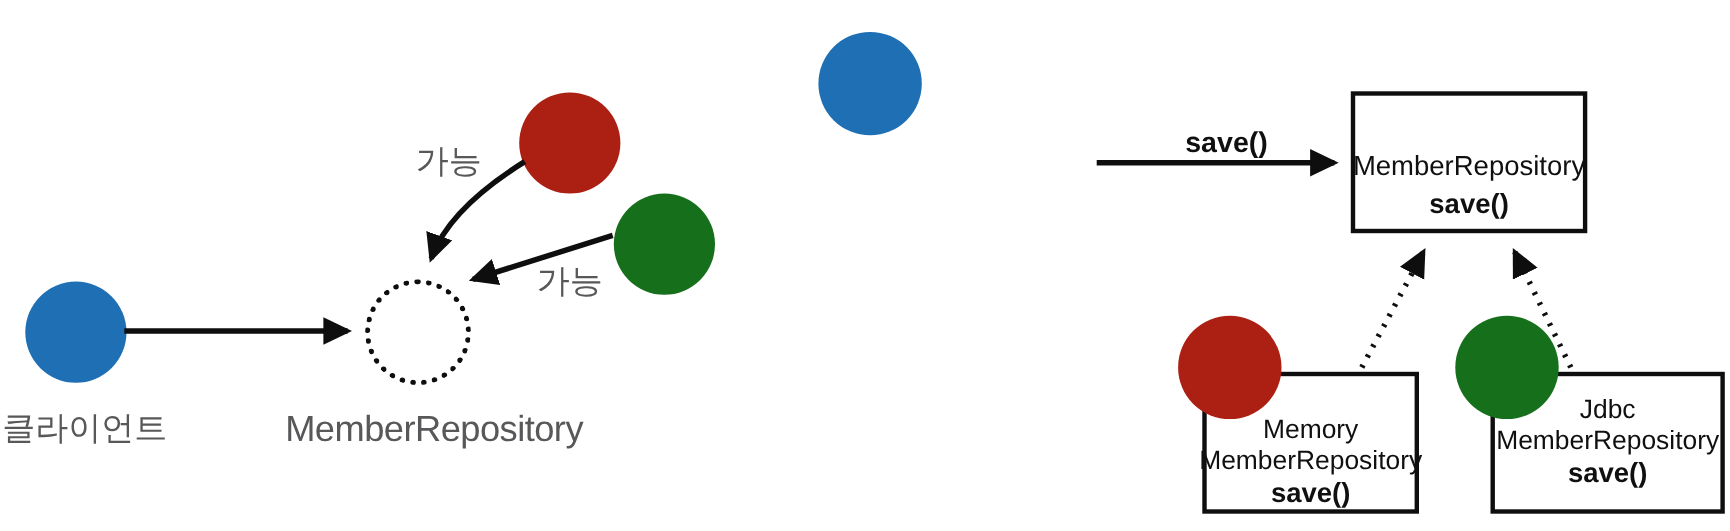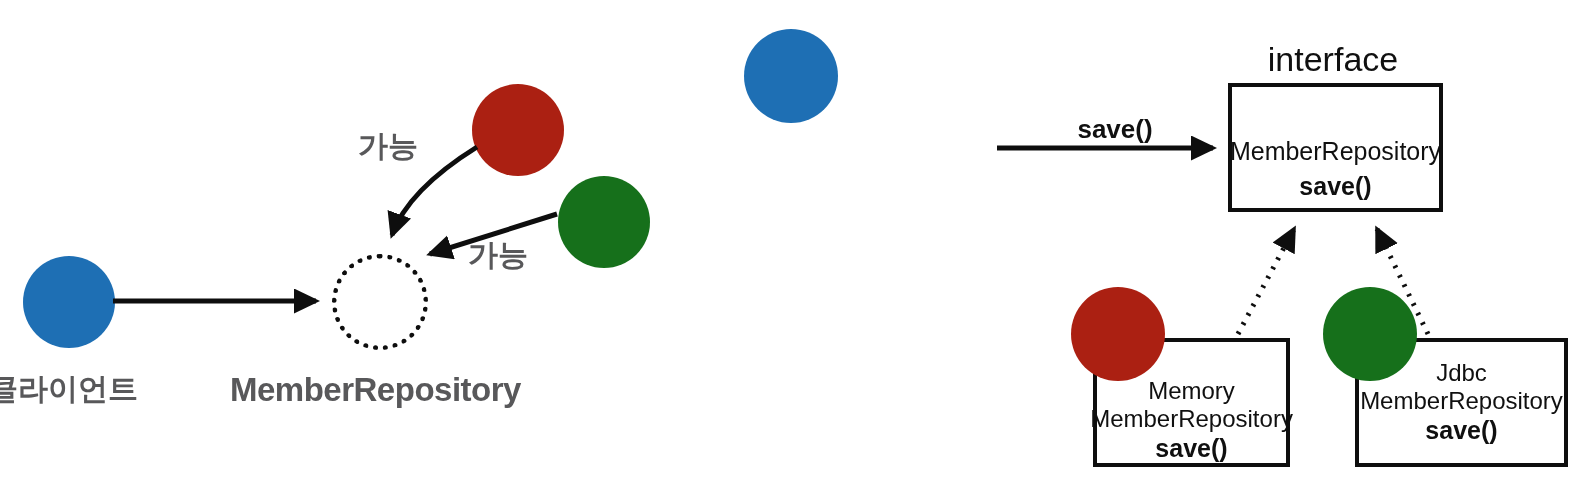--- a/index.html
+++ b/index.html
@@ -52,22 +52,22 @@
   .box-interface .name   { line-height: 34px; font-size: 25px; }
   .box-interface .method { line-height: 36px; }
 
   .box-memory { left: 1093px; top: 338px; width: 197px; height: 129px; padding-bottom: 0; }
   .box-jdbc   { left: 1355px; top: 338px; width: 213px; height: 129px; padding-bottom: 18px; }
 
   
   .glabel {
     position: absolute;
     color: var(--gray_text, #58585a);
-    font-weight: 700;
-    text-align: left;
+    font-weight: 400;
+    text-align: right;
     z-index: 6;
     white-space: nowrap;
   }
   .lbl-client { left: -12px; top: 369px; width: 164px; font-size: 30px; }
   .lbl-repo   { left: 230px; top: 371px; width: 300px; font-size: 33px; letter-spacing: -0.5px; }
   .lbl-ganeung-red   { left: 358px; top: 126px; width: 80px; font-size: 30px; }
   .lbl-ganeung-green { left: 468px; top: 235px; width: 80px; font-size: 30px; }
 
   .lbl-interface {
     position: absolute;
@@ -122,21 +122,20 @@
   <div class="circle c-red" style="left:472px; top:84px; width:92px; height:92px;"></div>
   <div class="glabel lbl-ganeung-red">가능</div>
 
   <div class="circle c-green" style="left:558px; top:176px; width:92px; height:92px;"></div>
   <div class="glabel lbl-ganeung-green">가능</div>
 
   <div class="circle c-blue" style="left:744px; top:29px; width:94px; height:94px;"></div>
 
   <div class="lbl-save-arrow">save()</div>
 
-  <div class="lbl-interface">interface</div>
   <div class="box box-interface">
     <div class="name">MemberRepository</div>
     <div class="method">save()</div>
   </div>
 
   <div class="box box-memory">
     <div class="name">Memory</div>
     <div class="name">MemberRepository</div>
     <div class="method">save()</div>
   </div>

